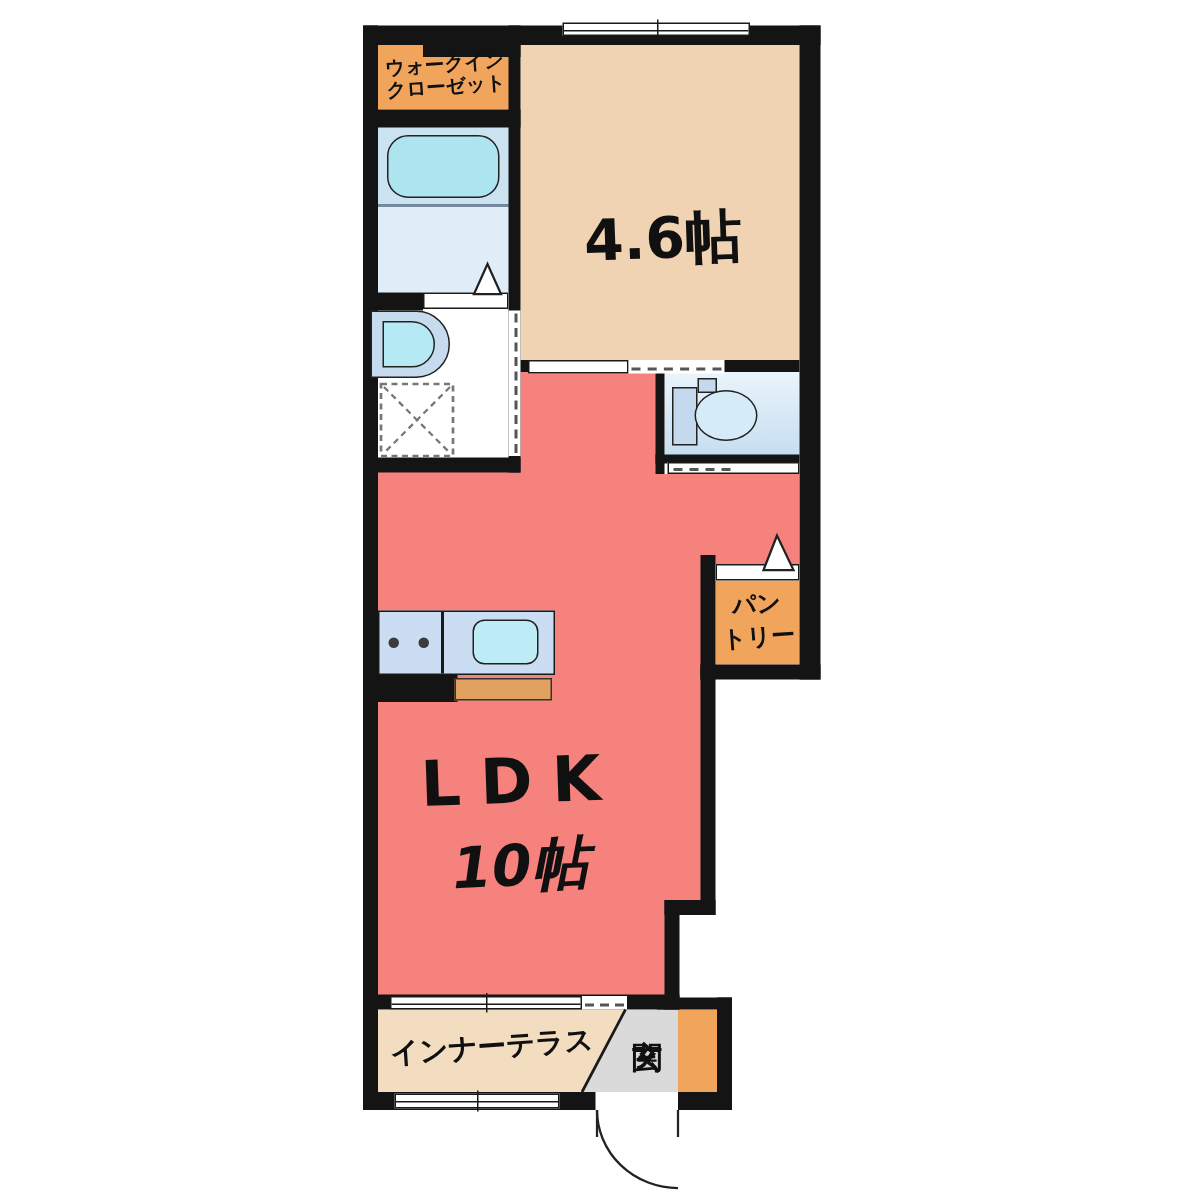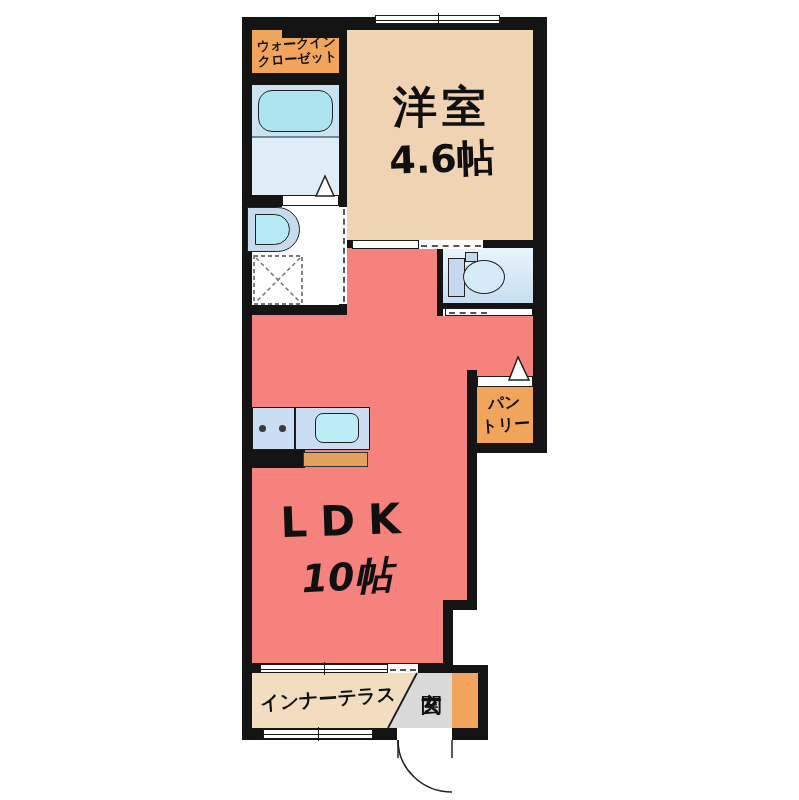--- a/index.html
+++ b/index.html
@@ -129,21 +129,20 @@
     <path d="M 398 740 A 54 52 0 0 0 452 792" fill="none" stroke="#222" stroke-width="1.5"></path>
     <line x1="398" y1="740" x2="398" y2="758" stroke="#222" stroke-width="1.5"></line>
     <line x1="452" y1="740" x2="452" y2="758" stroke="#222" stroke-width="1.5"></line>
   </svg>
 
   <div class="lbl" style="left:251px;top:37px;width:92px;font-size:13px;text-align:center;transform:rotate(-4deg);">
     <div>ウォークイン</div>
     <div>クローゼット</div>
   </div>
 
-  <div class="lbl" style="left:352px;top:82px;width:180px;font-size:44px;letter-spacing:5px;text-align:center;">洋室</div>
   <div class="lbl" style="left:352px;top:138px;width:180px;font-size:38px;text-align:center;transform:rotate(-2deg);">4.6帖</div>
 
   <div class="lbl" style="left:272px;top:497px;width:150px;font-size:42px;letter-spacing:13px;text-align:center;transform:rotate(-2deg);">LDK</div>
   <div class="lbl" style="left:282px;top:556px;width:130px;font-size:38px;text-align:center;transform:rotate(-3deg);font-style:italic;">10帖</div>
 
   <div class="lbl" style="left:479px;top:392px;width:52px;font-size:16px;text-align:center;transform:rotate(-4deg);line-height:1.35;">
     <div>パン</div>
     <div>トリー</div>
   </div>
 

